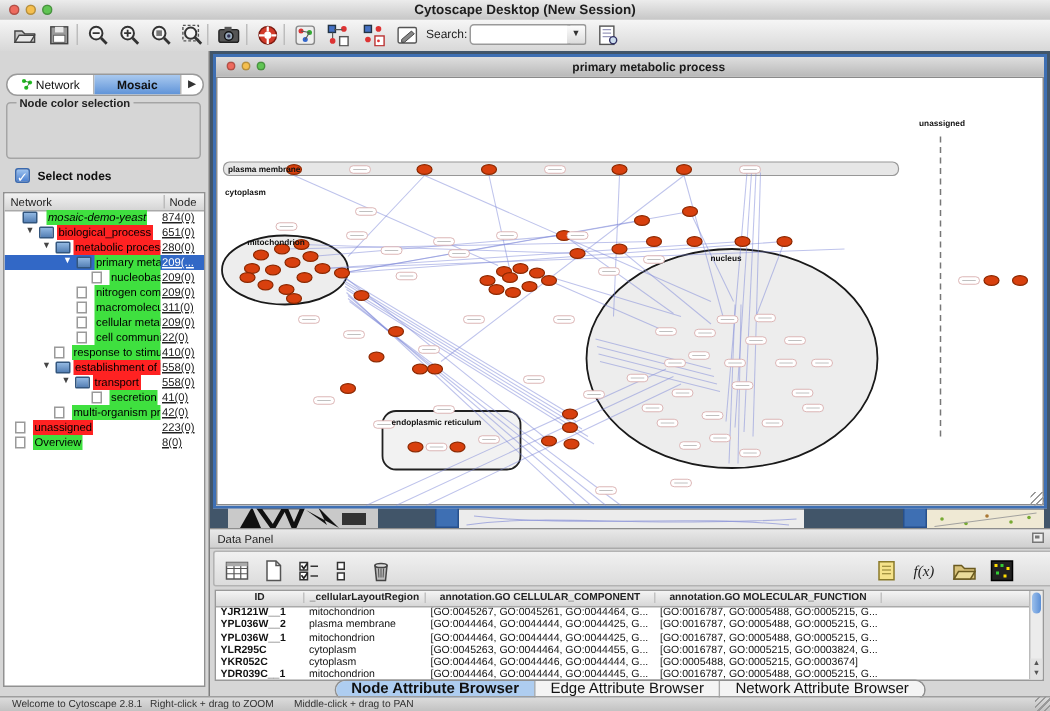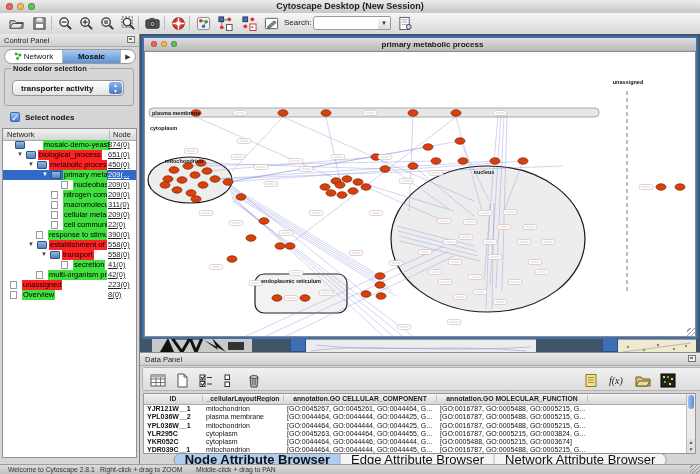--- a/index.html
+++ b/index.html
@@ -83,21 +83,21 @@
   .drow{position:relative;height:8.3px;font-size:7px;color:#111;white-space:nowrap;}
   .drow span{position:absolute;top:0;overflow:hidden;line-height:8.3px;}
   .dc0{left:3px;width:55px;font-weight:bold;}
   .dc1{left:62px;width:76px;}
   .dc2{left:143px;width:148px;}
   .dc3{left:296px;width:148px;}
   .vscroll{position:absolute;right:0;top:0;bottom:0;width:9px;background:#ececec;border-left:1px solid #bbb;box-sizing:border-box;}
   .vthumb{position:absolute;left:1px;top:1px;width:6px;height:14px;background:linear-gradient(90deg,#9cc0ec,#5b8fd6);border-radius:3px;}
   .varrows{position:absolute;left:0;bottom:0;width:8px;height:14px;font-size:5px;line-height:7px;text-align:center;color:#555;background:#e2e2e2;}
   .dp-tabs{position:absolute;left:50%;transform:translateX(-50%);top:100px;height:12px;display:flex;border:1px solid #8f8f8f;border-radius:7px;overflow:hidden;background:#f4f4f4;}
-  .dp-tab{font-size:13px;line-height:11px;padding:0 10px;color:#111;border-right:1px solid #aaa;background:#f4f4f4;white-space:nowrap;}
+  .dp-tab{font-size:10px;line-height:11px;padding:0 10px;color:#111;border-right:1px solid #aaa;background:#f4f4f4;white-space:nowrap;}
   .dp-tab:last-child{border-right:0;}
   .dp-tab.sel{background:#aecdf0;font-weight:bold;}
   
   .statusbar{position:absolute;left:0;top:464px;width:700px;height:10px;background:linear-gradient(#dcdcdc,#c2c2c2);border-top:1px solid #9e9e9e;box-sizing:border-box;}
   .statusbar span{position:absolute;top:1px;font-size:6.8px;color:#333;}
   .sgrip{position:absolute;right:0;bottom:0;width:10px;height:10px;
     background:repeating-linear-gradient(135deg,transparent 0 2px,#999 2px 3px);}
 </style>
 </head>
 <body>
@@ -219,74 +219,66 @@
           <rect x="2" y="1.5" width="10" height="13" fill="#fff" stroke="#555"></rect>
           <line x1="4" y1="4" x2="10" y2="4" stroke="#99b" stroke-width=".9"></line>
           <line x1="4" y1="6.5" x2="10" y2="6.5" stroke="#99b" stroke-width=".9"></line>
           <line x1="4" y1="9" x2="10" y2="9" stroke="#99b" stroke-width=".9"></line>
           <circle cx="11.5" cy="11.5" r="2.5" fill="#cde" stroke="#336"></circle>
         </svg>
     </button>
   </div>
 
   <div class="cpanel">
-    <div class="cp-head">
-      <span class="t">Control Panel</span>
-      <span class="float-icon"></span>
-    </div>
     <div class="cp-tabs">
       <div class="cp-tab">
         <span class="mini">
           <svg width="8" height="8" viewBox="0 0 8 8">
               <circle cx="2" cy="2" r="1.4" fill="#2b2"></circle>
               <circle cx="6" cy="3" r="1.4" fill="#2b2"></circle>
               <circle cx="3.5" cy="6.5" r="1.4" fill="#2b2"></circle>
               <line x1="2" y1="2" x2="6" y2="3" stroke="#282" stroke-width=".6"></line>
               <line x1="6" y1="3" x2="3.5" y2="6.5" stroke="#282" stroke-width=".6"></line>
             </svg>
         </span><span>Network</span>
       </div>
       <div class="cp-tab sel">
         <span>Mosaic</span>
       </div>
       <div class="cp-tab-arrow">▶</div>
     </div>
     <div class="cp-group">
       <span class="legend">Node color selection</span>
-      <div class="popup">
-        <span class="val">transporter activity</span>
-        <span class="step">▲<br>▼</span>
-      </div>
     </div>
     <div class="cp-check">
       <span class="chk">✓</span>
       <span class="lbl">Select nodes</span>
     </div>
     <div class="cp-tree">
       <div class="tree-head">
         <span class="h1">Network</span>
         <span class="h2">Node</span>
       </div>
       <div class="tree-body">
           <div class="trow">
             <span class="ticon folder" style="left: 12px;"></span>
-            <span class="chip green" style="left: 40px; max-width: 78px;">mosaic-demo-yeast</span>
+            <span class="chip green" style="left: 28px; max-width: 78px; font-style: italic;">mosaic-demo-yeast</span>
             <span class="tcount">874(0)</span>
           </div>
           <div class="trow">
             <span class="exp" style="left: 14px;">▼</span>
             <span class="ticon folder" style="left: 23px;"></span>
             <span class="chip red" style="left: 35px; max-width: 67px;">biological_process</span>
             <span class="tcount">651(0)</span>
           </div>
           <div class="trow">
             <span class="exp" style="left: 25px;">▼</span>
             <span class="ticon folder" style="left: 34px;"></span>
             <span class="chip red" style="left: 46px; max-width: 56px;">metabolic process</span>
-            <span class="tcount">450(0)</span>
+            <span class="tcount">280(0)</span>
           </div>
           <div class="trow sel">
             <span class="exp" style="left: 39px;">▼</span>
             <span class="ticon folder" style="left: 48px;"></span>
             <span class="chip green" style="left: 60px; max-width: 42px;">primary metabo</span>
             <span class="tcount">209(...</span>
           </div>
           <div class="trow">
             <span class="ticon file" style="left: 58px;"></span>
             <span class="chip green" style="left: 70px; max-width: 32px;">nucleobase-</span>
@@ -308,21 +300,21 @@
             <span class="tcount">209(0)</span>
           </div>
           <div class="trow">
             <span class="ticon file" style="left: 48px;"></span>
             <span class="chip green" style="left: 60px; max-width: 42px;">cell communicat</span>
             <span class="tcount">22(0)</span>
           </div>
           <div class="trow">
             <span class="ticon file" style="left: 33px;"></span>
             <span class="chip green" style="left: 45px; max-width: 57px;">response to stimulu</span>
-            <span class="tcount">390(0)</span>
+            <span class="tcount">410(0)</span>
           </div>
           <div class="trow">
             <span class="exp" style="left: 25px;">▼</span>
             <span class="ticon folder" style="left: 34px;"></span>
             <span class="chip red" style="left: 46px; max-width: 56px;">establishment of lo</span>
             <span class="tcount">558(0)</span>
           </div>
           <div class="trow">
             <span class="exp" style="left: 38px;">▼</span>
             <span class="ticon folder" style="left: 47px;"></span>

